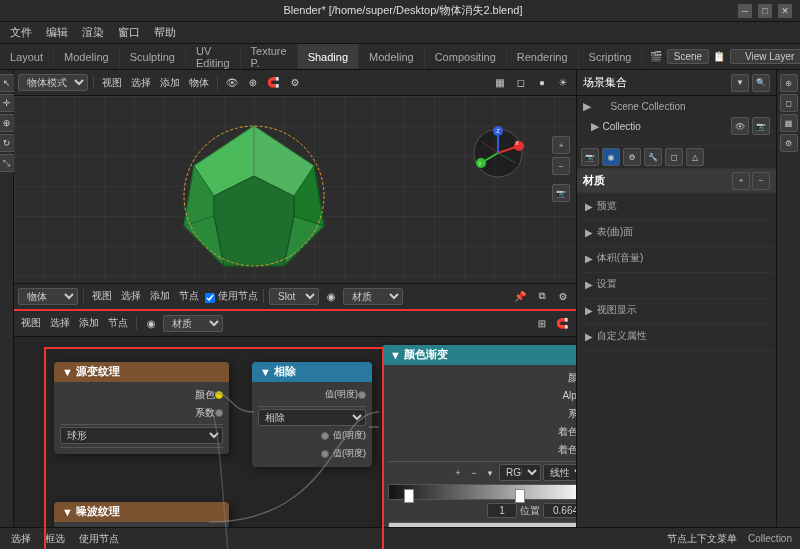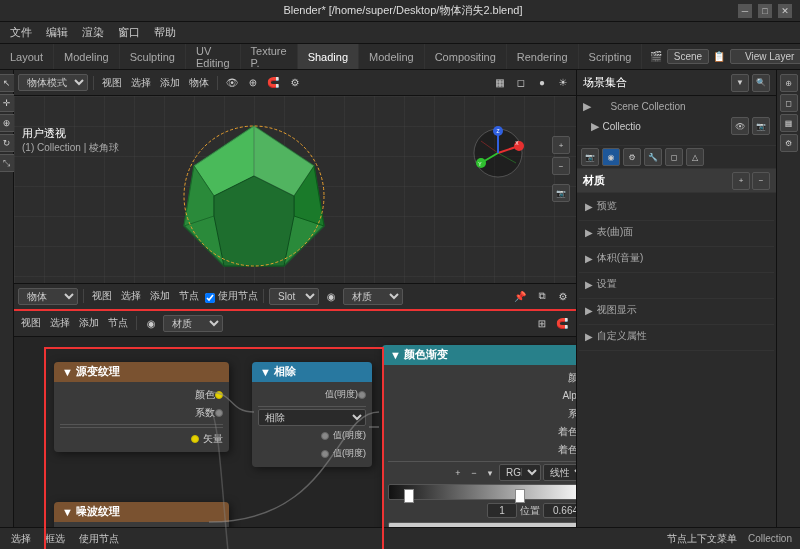--- a/index.html
+++ b/index.html
@@ -511,24 +511,20 @@
         <div style="flex:1;"></div>
         <div class="tb-ico">▦</div>
         <div class="tb-ico">◻</div>
         <div class="tb-ico">●</div>
         <div class="tb-ico">☀</div>
       </div>
 
       <div class="viewport-canvas">
         <div class="viewport-grid"></div>
 
-        <div class="user-view-label">
-          <div>用户透视</div>
-          <div style="font-size:10px; color:#aaa;">(1) Collection | 棱角球</div>
-        </div>
 
         <div style="position:absolute; top:20px; left:140px; width:200px; height:160px;">
           <svg width="200" height="160" viewBox="0 0 200 160">
 
             <polygon points="100,10 160,50 170,110 130,150 70,150 30,110 40,50" fill="#2a8a3a" stroke="#1a5a2a" stroke-width="1.5"></polygon>
             <polygon points="100,10 160,50 140,80 100,60" fill="#3aaa4a" stroke="#2a7a3a" stroke-width="1"></polygon>
             <polygon points="160,50 170,110 140,100 140,80" fill="#1a7a2a" stroke="#0a5a1a" stroke-width="1"></polygon>
             <polygon points="100,10 40,50 60,80 100,60" fill="#4aba5a" stroke="#3a8a4a" stroke-width="1"></polygon>
             <polygon points="40,50 30,110 60,100 60,80" fill="#2a8a3a" stroke="#1a6a2a" stroke-width="1"></polygon>
             <polygon points="100,60 140,80 140,100 130,150 70,150 60,100 60,80" fill="#1e6e2e" stroke="#0e4e1e" stroke-width="1"></polygon>
@@ -636,25 +632,26 @@
           <div class="node-body">
             <div class="node-row">
               <span>颜色</span>
               <span class="node-socket socket-yellow"></span>
             </div>
             <div class="node-row">
               <span>系数</span>
               <span class="node-socket socket-gray"></span>
             </div>
             <div class="node-divider"></div>
+            <div class="node-row">
+              <select class="node-select">
+                <option>球形</option>
+              </select>
+            </div>
             <div class="node-divider"></div>
-            <div class="node-row">
-              <span class="node-socket socket-yellow socket-left"></span>
-              <span>矢量</span>
-            </div>
           </div>
         </div>
 
         <div class="node-card" style="left:40px; top:165px; width:175px;">
           <div class="node-header blend-node-header-brown">
             <span>▼</span>&nbsp;<span>噪波纹理</span>
           </div>
           <div class="node-body">
             <div class="node-row">
               <span>系数</span>

